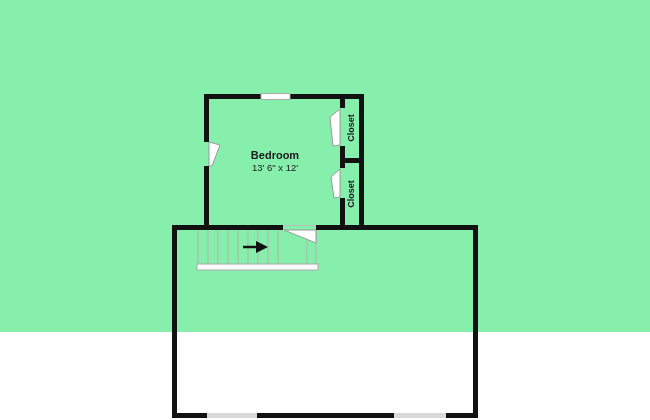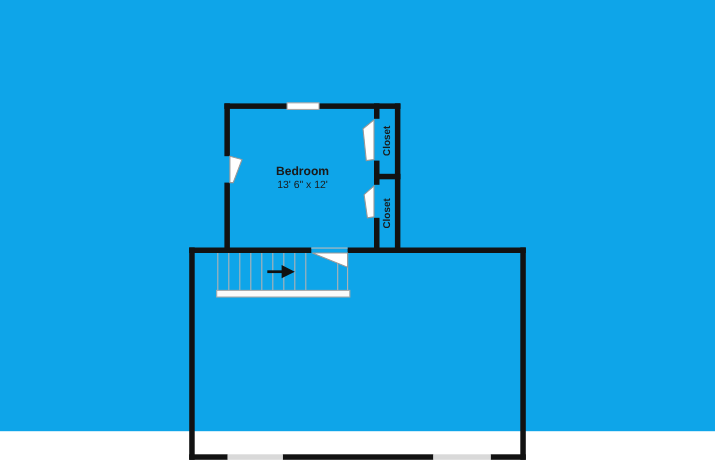--- a/index.html
+++ b/index.html
@@ -7,22 +7,22 @@
     padding: 0;
     background: #ffffff;
     width: 650px;
     height: 420px;
     overflow: hidden;
     font-family: "Liberation Sans", sans-serif;
   }
   #plan-wrap {
     position: relative;
     width: 650px;
-    height: 392px;
-    background: #0ea5e9;
+    height: 332px;
+    background: #86efac;
   }
   svg { display: block; }
   .room-label {
     font-family: "Liberation Sans", sans-serif;
     font-weight: bold;
     font-size: 11px;
     fill: #1a1a1a;
   }
   .dim-label {
     font-family: "Liberation Sans", sans-serif;

